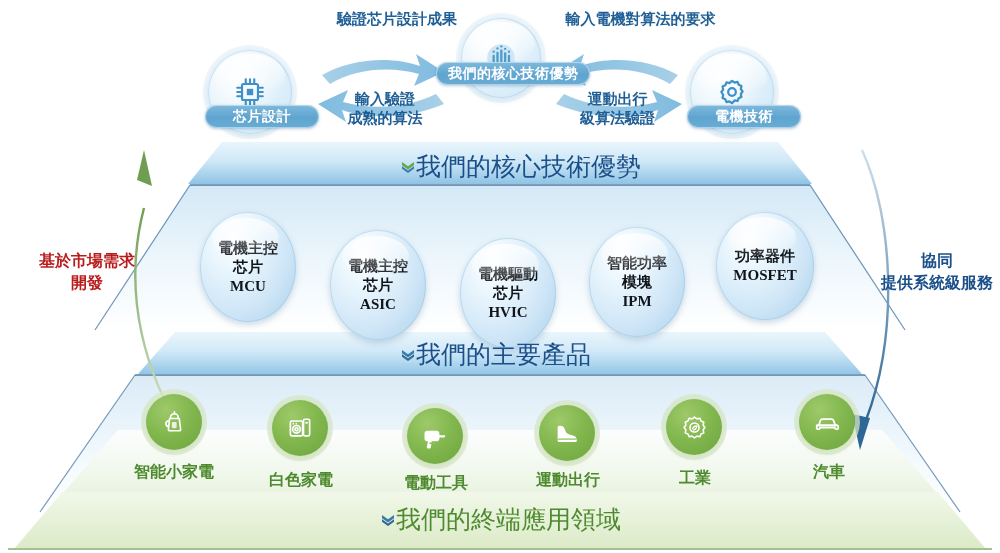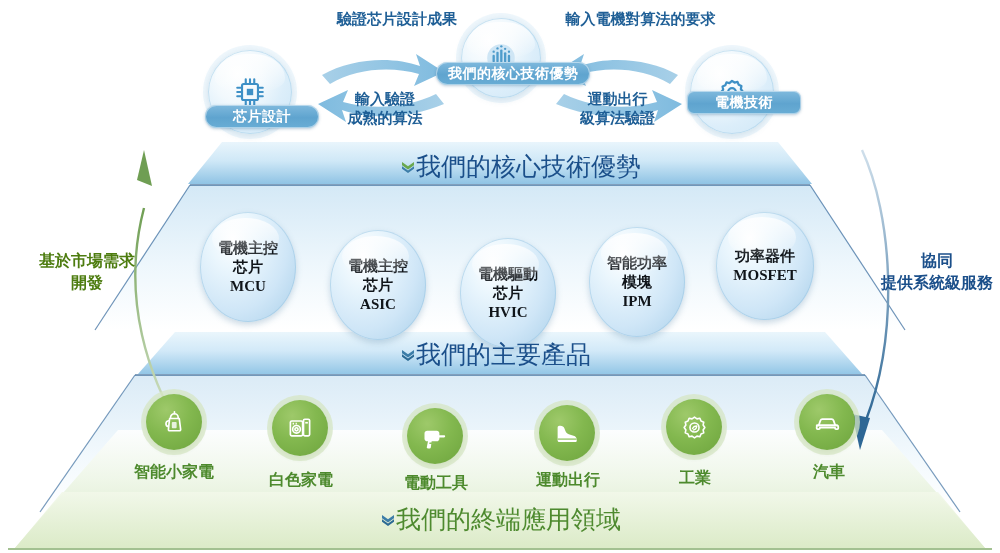--- a/index.html
+++ b/index.html
@@ -100,21 +100,21 @@
   .glabel{
     position:absolute;color:#4d8a2d;font-weight:bold;font-size:16px;
     white-space:nowrap;z-index:6;text-align:center;
   }
 
   
   .sidetext{
     position:absolute;font-weight:bold;font-size:16px;line-height:22px;
     text-align:center;white-space:nowrap;z-index:8;
   }
-  .sidetext.left{color:#4d7c0f;}
+  .sidetext.left{color:#b91c1c;}
   .sidetext.right{color:#1b4f8a;}
 </style>
 </head>
 <body>
 
 <div id="stage">
 
   <svg class="abs" style="left:0;top:0;" width="1000" height="553">
     <defs>
       <linearGradient id="gTopBanner" x1="0" y1="0" x2="0" y2="1">
@@ -241,21 +241,21 @@
   <div class="tlabel" style="left:436px;top:62px;width:130px;">我們的核心技術優勢</div>
 
   <div class="tcircle" style="left:690px;top:50px;width:84px;height:84px;">
     <svg class="ticon" width="34" height="34" viewBox="0 0 32 32">
       <g fill="none" stroke="#3e90c6" stroke-width="2.1" stroke-linejoin="round">
         <path d="M16 5.5l2.4 1.6 2.8-.6 1.1 2.7 2.6 1.2-.6 2.8 1.7 2.3-1.7 2.3.6 2.8-2.6 1.2-1.1 2.7-2.8-.6L16 26.5l-2.4-1.6-2.8.6-1.1-2.7-2.6-1.2.6-2.8L6 16l1.7-2.3-.6-2.8 2.6-1.2 1.1-2.7 2.8.6z"></path>
         <circle cx="16" cy="16" r="3.6"></circle>
       </g>
     </svg>
   </div>
-  <div class="tlabel" style="left:687px;top:91px;width:90px;border-radius:7px;">電機技術</div>
+  <div class="tlabel" style="left:687px;top:105px;width:90px;">電機技術</div>
 
   <div class="toptext" style="left:317px;top:10px;width:160px;">驗證芯片設計成果</div>
 
   <div class="toptext" style="left:335px;top:90px;width:100px;">
     <div>輸入驗證</div>
     <div>成熟的算法</div>
   </div>
 
   <div class="toptext" style="left:548px;top:10px;width:185px;">輸入電機對算法的要求</div>
 

